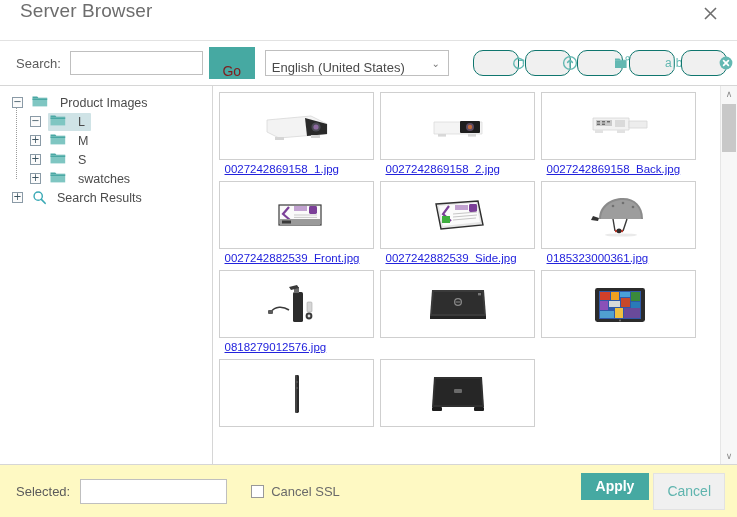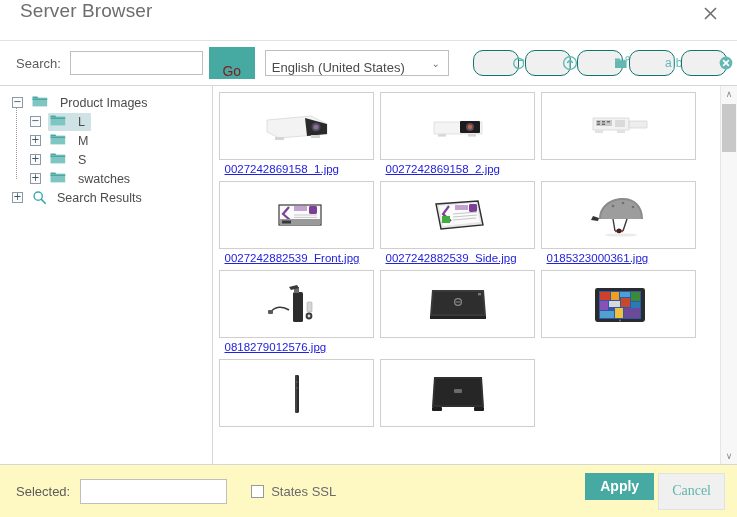--- a/index.html
+++ b/index.html
@@ -368,21 +368,21 @@
     font-size: 14px;
     cursor: pointer;
     font-weight: bold;
   }
   .btn-cancel {
     background: #f0f0f0;
     color: #5fb4ae;
     border: 1px solid #e2e2e2;
     height: 37px;
     padding: 0 13px;
-    font-family: Liberation Serif, serif;
+    font-family: Liberation Sans, sans-serif;
     font-size: 14px;
     cursor: pointer;
     box-sizing: border-box;
   }
 </style>
 </head>
 <body>
 
 <div class="dialog">
 
@@ -594,20 +594,21 @@
               <rect x="26" y="21" width="3" height="1.4" fill="#6d6d6d"></rect>
               <rect x="31" y="21" width="3" height="1.4" fill="#6d6d6d"></rect>
               <rect x="36" y="21" width="3" height="1.4" fill="#6d6d6d"></rect>
               <rect x="26" y="23.6" width="3" height="1.4" fill="#6d6d6d"></rect>
               <rect x="31" y="23.6" width="3" height="1.4" fill="#6d6d6d"></rect>
               <rect x="44" y="20" width="10" height="7" fill="#dadada"></rect>
               <rect x="24" y="30" width="8" height="3" fill="#e2e2e2"></rect>
               <rect x="46" y="30" width="8" height="3" fill="#e2e2e2"></rect>
             </svg>
           </div>
+          <div class="file-name">0027242869158_Back.jpg</div>
         </div>
 
 
         <div class="cell">
           <div class="thumb-box">
             <svg width="96" height="52" viewBox="0 0 96 52">
               <rect x="30" y="16" width="42" height="20" fill="#fafafa" stroke="#3a3a3a" stroke-width="1.2"></rect>
               <path d="M40 18 L34 25 L41 31" fill="none" stroke="#7b3f98" stroke-width="2.2"></path>
               <rect x="45" y="17" width="13" height="5" fill="#8a4aa8" opacity="0.5"></rect>
               <rect x="60" y="17" width="8" height="8" rx="1.4" fill="#7b3f98"></rect>
@@ -739,21 +740,21 @@
         <div class="sb-arrow bottom">∨</div>
       </div>
     </div>
   </div>
 
   <div class="footer">
     <span class="sel-label">Selected:</span>
     <input class="sel-input" type="text" value="" placeholder="" style="">
     <label class="ssl-wrap">
       <span class="ssl-box"></span>
-      <span class="ssl-text">States SSL</span>
+      <span class="ssl-text">Cancel SSL</span>
     </label>
     <div class="footer-actions">
       <button class="btn-apply">Apply</button>
       <button class="btn-cancel">Cancel</button>
     </div>
   </div>
 
 </div>
 
 </body></html>

